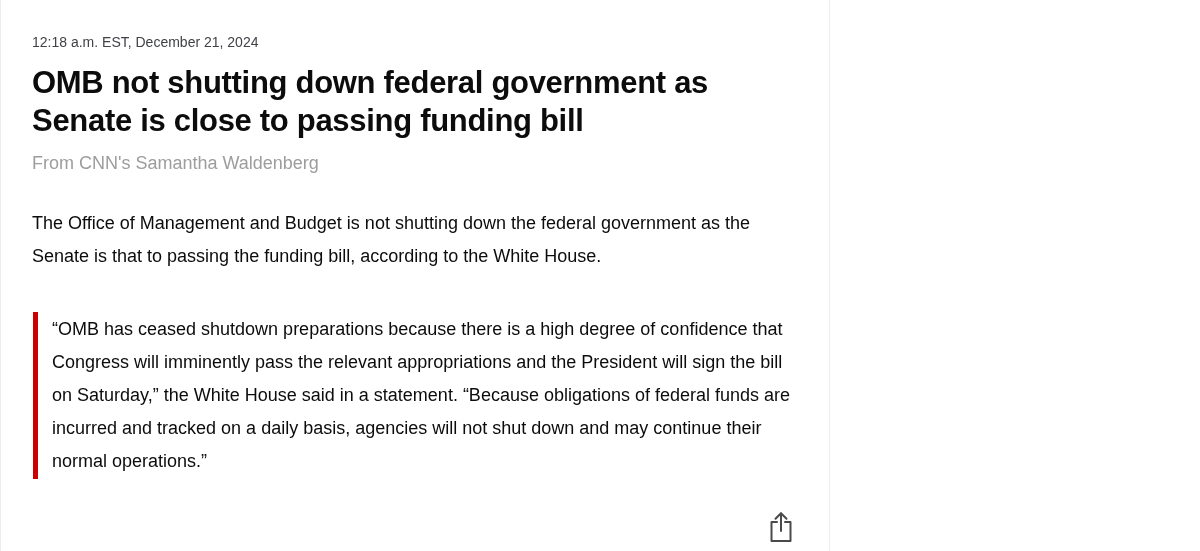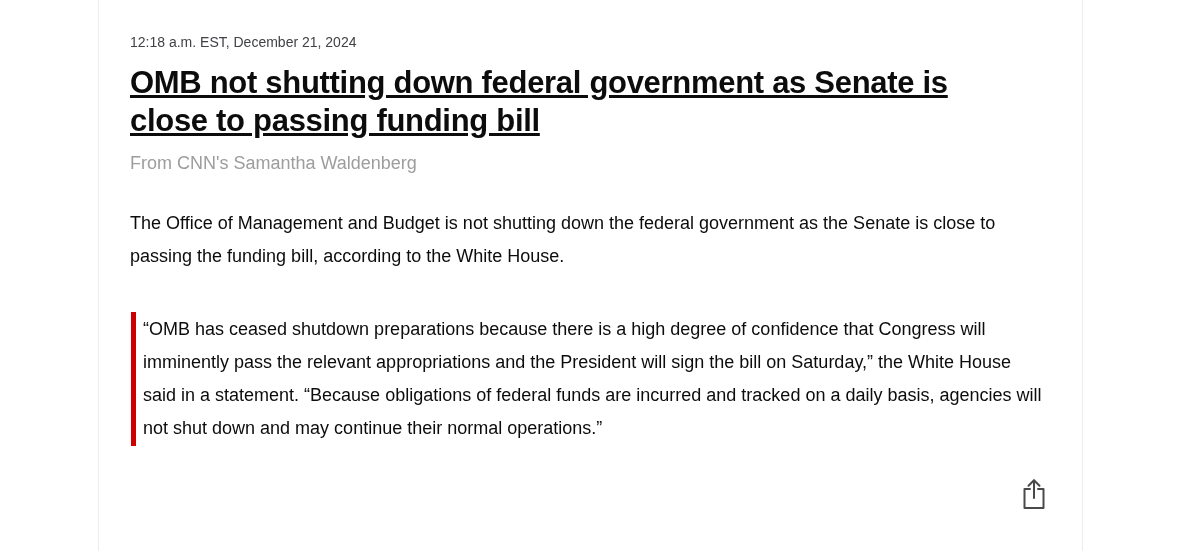--- a/index.html
+++ b/index.html
@@ -14,60 +14,58 @@
   }
   *{box-sizing:border-box;}
   html,body{margin:0;padding:0;}
   body{
     width:1200px;height:551px;overflow:hidden;
     background:var(--page-bg);
     font-family:"Liberation Sans","DejaVu Sans",sans-serif;
     -webkit-font-smoothing:antialiased;
   }
   .card{
-    margin-left:98px;
-    width:985px;
+    width:830px;
     min-height:551px;
     background:var(--page-bg);
     border-left:1px solid var(--card-border);
     border-right:1px solid var(--card-border);
     padding:33px 32px 0 31px;
   }
   .timestamp{
     font-size:14px;
     line-height:18px;
     color:var(--timestamp-text);
   }
   .headline{
     margin:13px 0 0 0;
     max-width:860px;
     font-size:31px;
     line-height:38px;
     font-weight:700;
     letter-spacing:-0.3px;
     color:var(--headline-text);
-    text-decoration:underline;
   }
   .byline{
     margin-top:14px;
     font-size:18px;
     line-height:18px;
     color:var(--byline-text);
   }
   .body-text{
     margin:35px 0 0 0;
     max-width:905px;
     font-size:18px;
     line-height:33px;
     color:var(--body-text);
   }
   .quote{
     margin:39px 0 0 1px;
     border-left:5px solid var(--quote-accent);
-    padding:1px 0 1px 7px;
+    padding:1px 0 1px 14px;
     max-width:915px;
     font-size:18px;
     line-height:33px;
     color:var(--body-text);
   }
   .share-row{
     display:flex;
     justify-content:flex-end;
     margin-top:31px;
     padding-right:2px;
@@ -85,21 +83,21 @@
 </head>
 <body>
 
 <article class="card">
   <div class="timestamp">12:18 a.m. EST, December 21, 2024</div>
 
   <h1 class="headline">OMB not shutting down federal government as Senate is close to passing funding bill</h1>
 
   <div class="byline">From CNN's Samantha Waldenberg</div>
 
-  <p class="body-text">The Office of Management and Budget is not shutting down the federal government as the Senate is close to passing the funding bill, according to the White House.</p>
+  <p class="body-text">The Office of Management and Budget is not shutting down the federal government as the Senate is that to passing the funding bill, according to the White House.</p>
 
   <blockquote class="quote">
     <span>“OMB has ceased shutdown preparations because there is a high degree of confidence that Congress will imminently pass the relevant appropriations and the President will sign the bill on Saturday,” the White House said in a statement. “Because obligations of federal funds are incurred and tracked on a daily basis, agencies will not shut down and may continue their normal operations.”</span>
   </blockquote>
 
   <div class="share-row">
     <button class="share-btn" title="" aria-label="Share">
       <svg width="26" height="34" viewBox="0 0 26 34" fill="none" stroke-width="2" stroke-linecap="round" stroke-linejoin="round">
         <path d="M9 12 H3.5 V31 H22.5 V12 H17"></path>
         <path d="M13 21 V3.5"></path>

